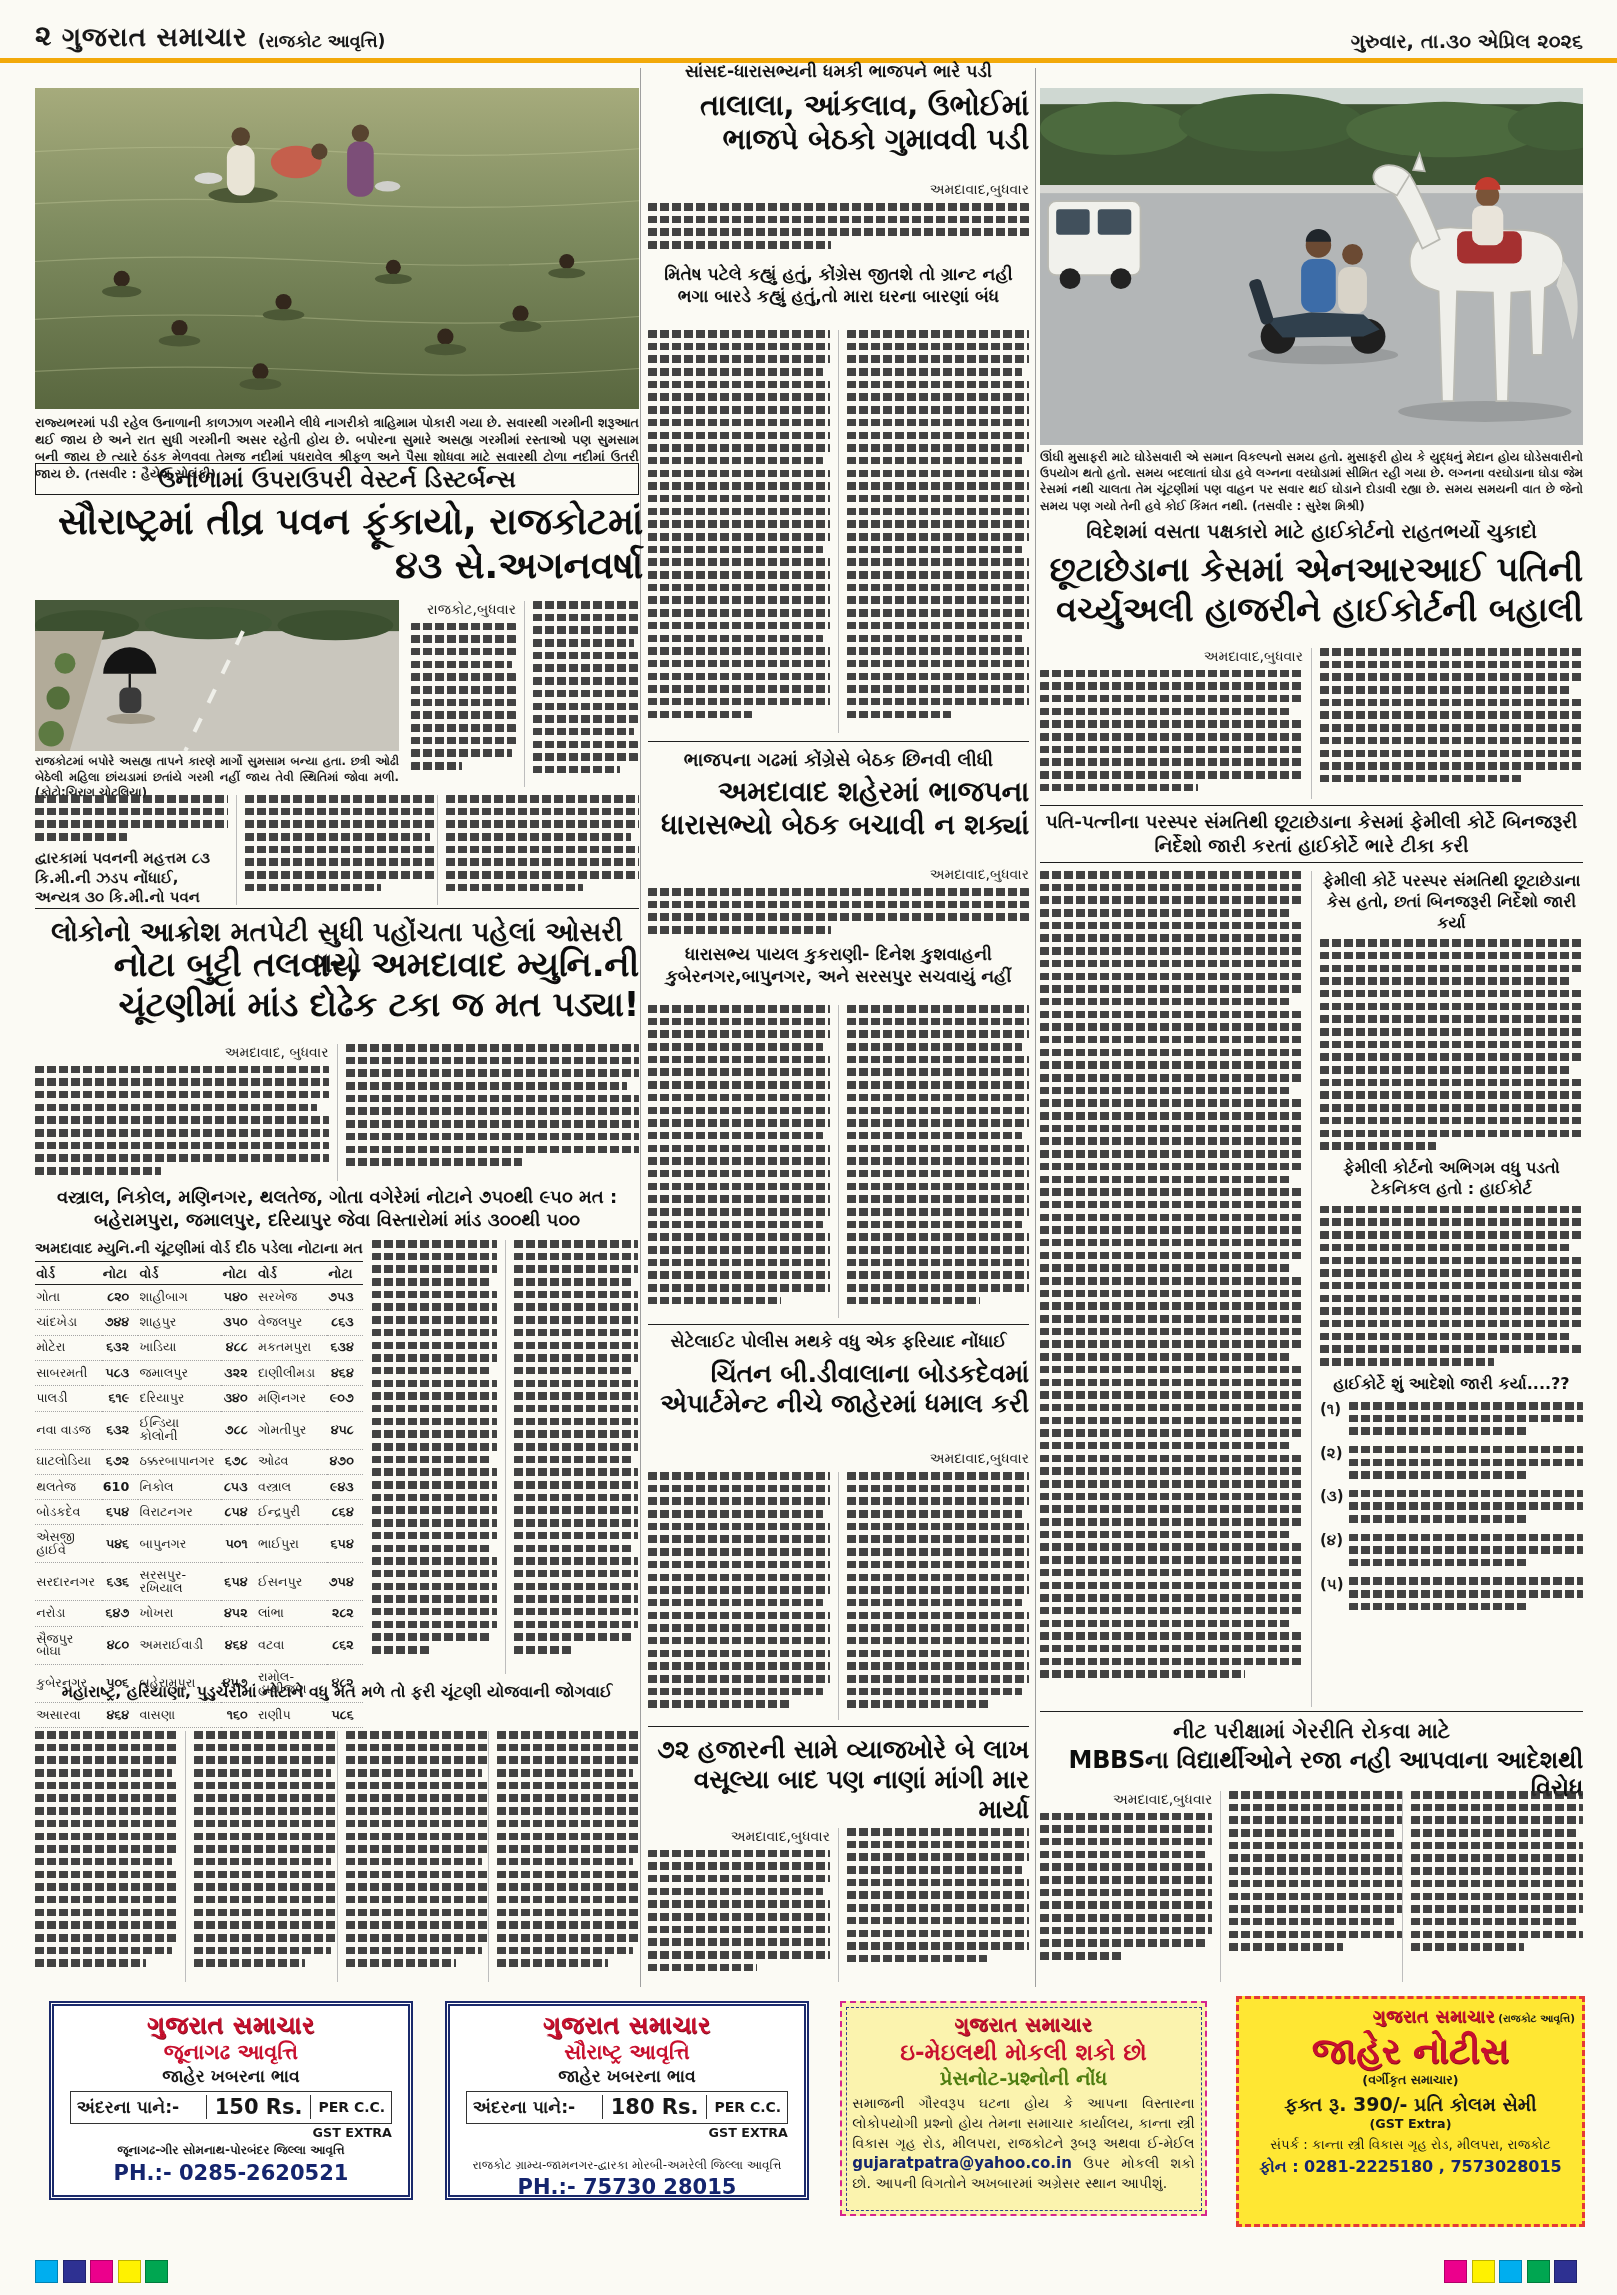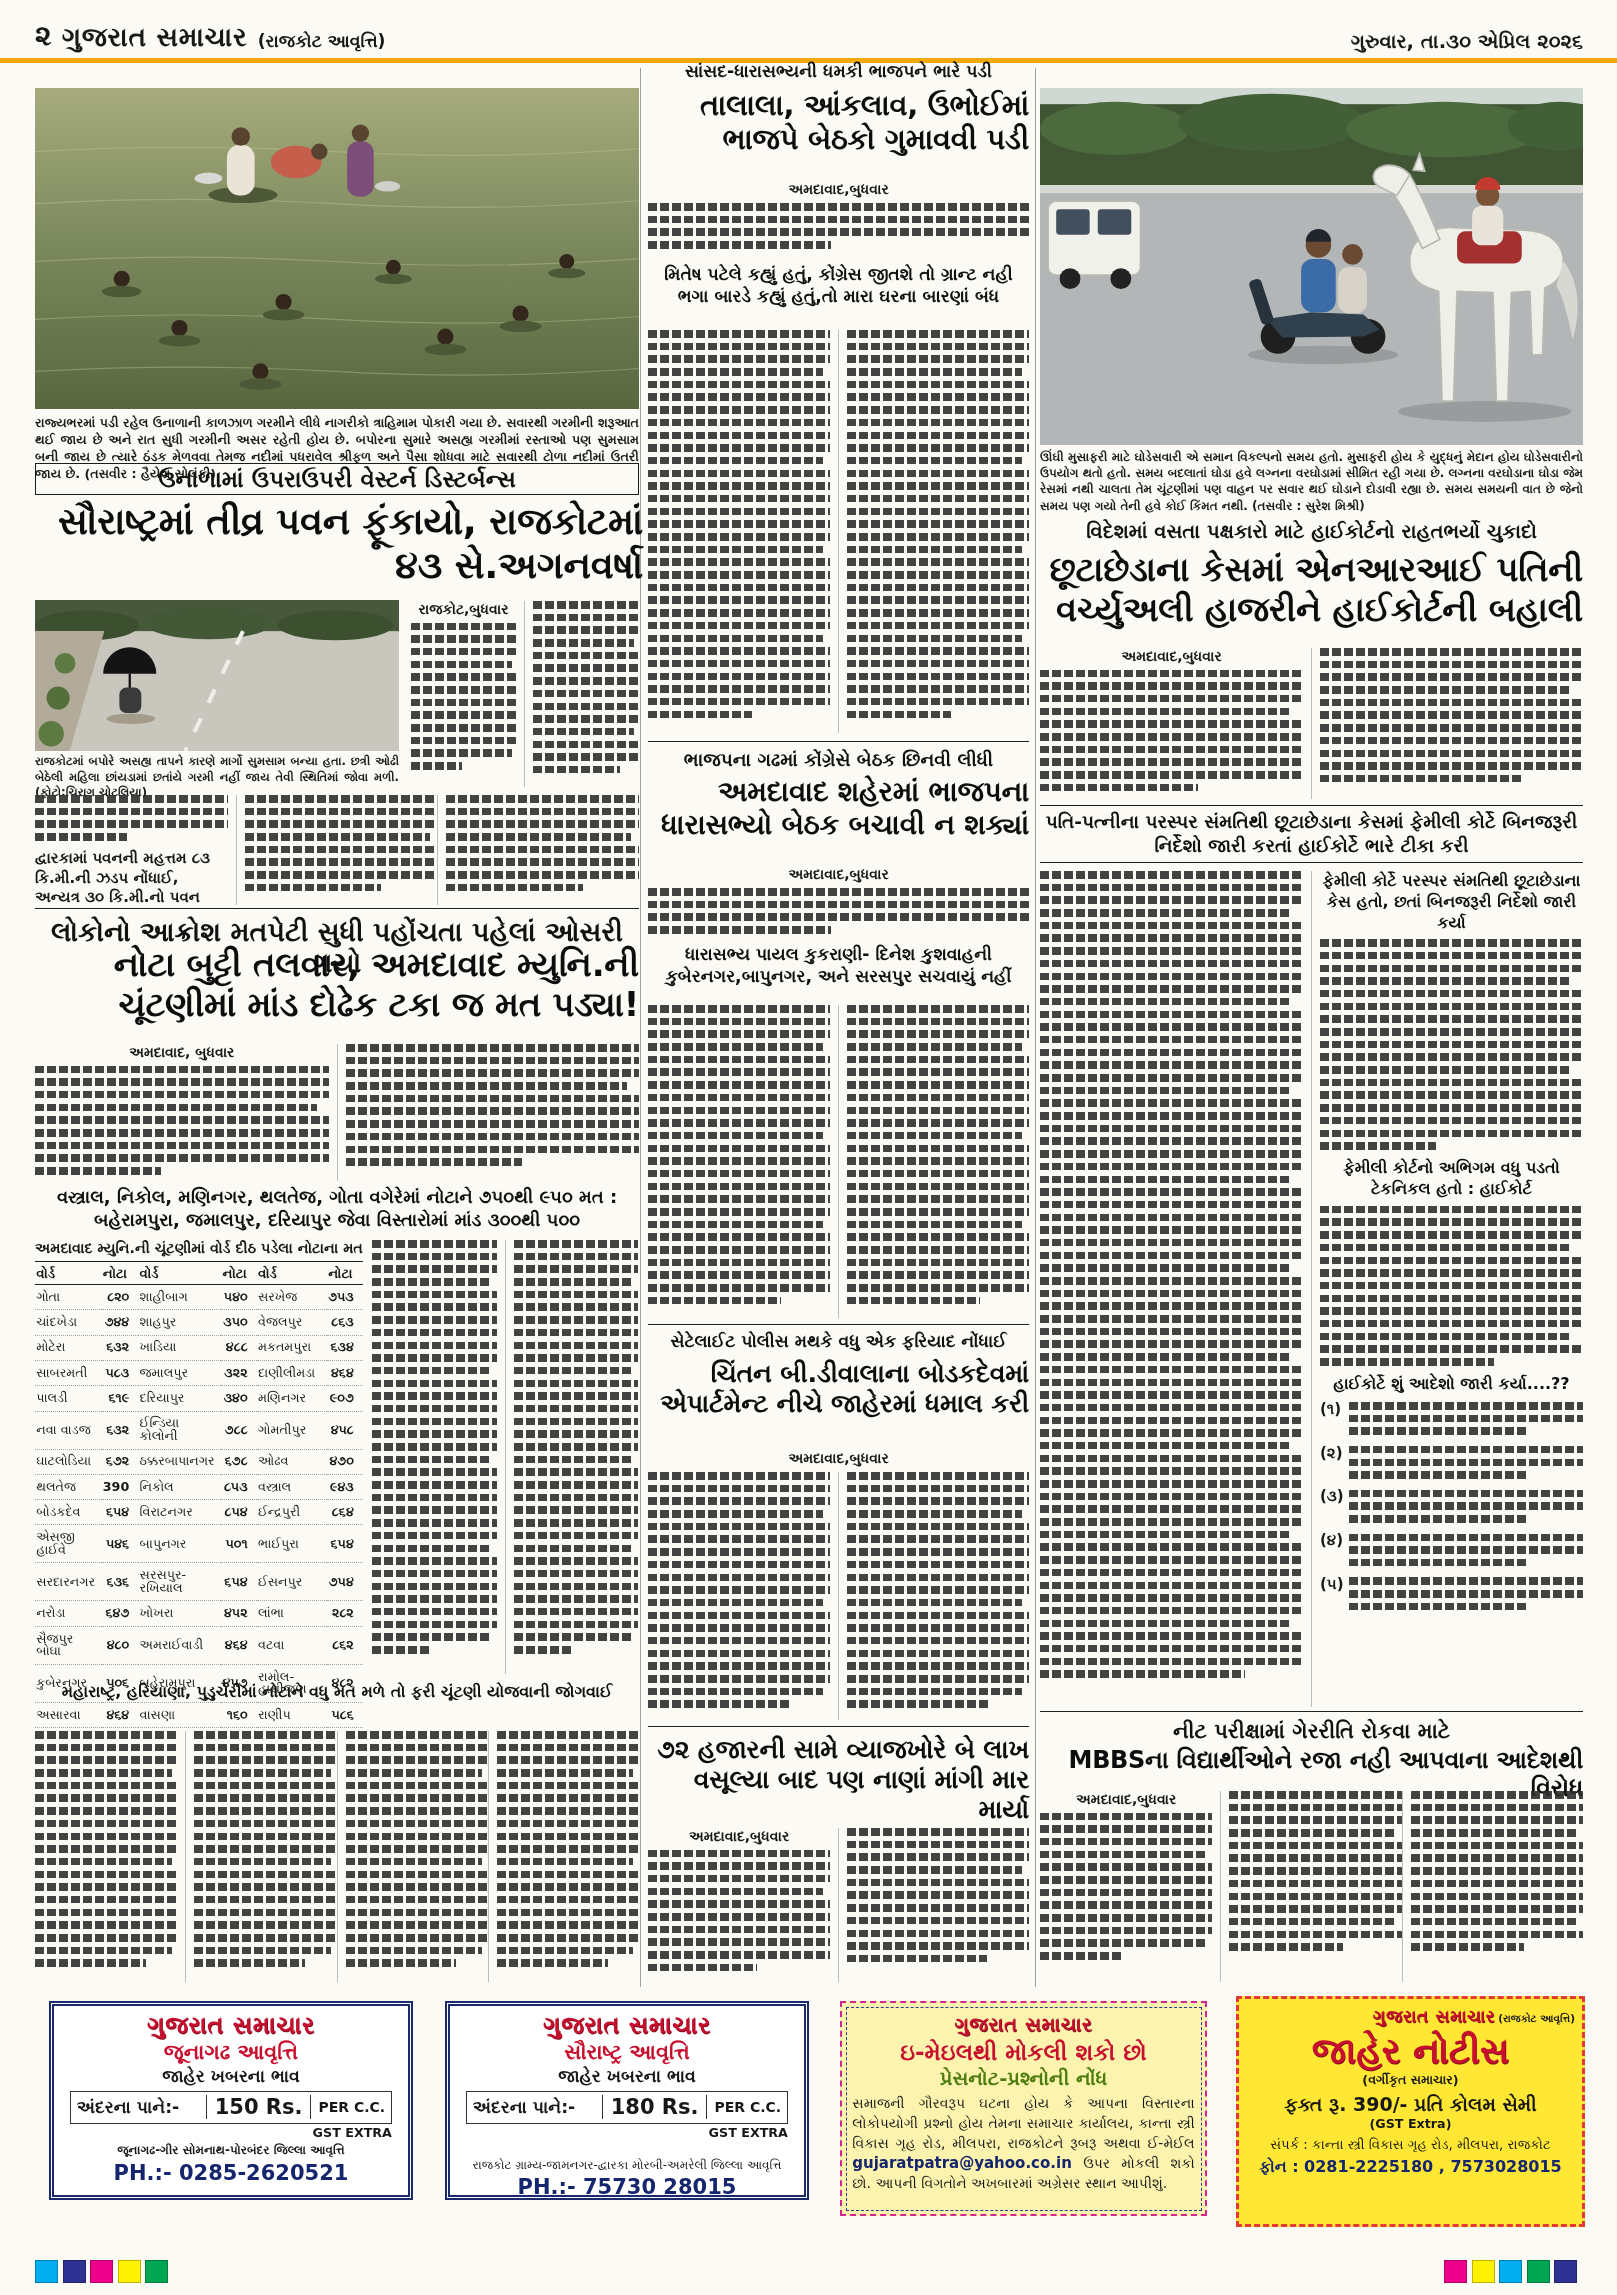--- a/index.html
+++ b/index.html
@@ -4,21 +4,21 @@
 <style>
   *{margin:0;padding:0;box-sizing:border-box}
   html,body{background:#8a8a8a}
   .page{position:relative;width:1617px;height:2295px;background:#fbfaf4;color:#181818;
         font-family:"DejaVu Sans","Liberation Sans",sans-serif;overflow:hidden}
   .abs{position:absolute}
   .vr{position:absolute;width:0.6px;background:#9f9f9f}
   .hr{position:absolute;height:1.2px;background:#202020}
   .kicker{font-weight:bold;text-align:center;color:#111;line-height:1.15}
   .headline{font-weight:bold;text-align:right;line-height:1.18;color:#0d0d0d;letter-spacing:-0.3px}
-  .dateline{font-weight:bold;text-align:center;font-size:14px;margin-bottom:4.6px}
+  .dateline{font-weight:normal;text-align:right;font-size:14px;margin-bottom:4.6px}
   .subhead{font-weight:bold;text-align:center;line-height:1.3;color:#101010}
   .caption{font-size:12.7px;font-weight:bold;line-height:1.35;text-align:justify;color:#1c1c1c}
   .cols{display:flex}
   .cols>div{flex:1;padding-right:8px;overflow:hidden}
   .cols>div+div{border-left:0.6px solid #bdbdbd;padding-left:8px;padding-right:0}
   .greek{overflow:hidden}
   .gl{height:7.5px;margin:0 0 5.2px;border-radius:0.6px;opacity:.9;
       background:repeating-linear-gradient(90deg,#2e2e2e 0 9.2px,rgba(0,0,0,0) 9.2px 12px)}
   .boldnote{font-weight:bold;font-size:15px;line-height:1.3;margin-top:3.5px}
   .photo{position:absolute;overflow:hidden;background:#ccc}
@@ -306,21 +306,21 @@
           <tr>
             <td class="ward">ઘાટલોડિયા</td>
             <td class="num">૬૭૨</td>
             <td class="ward">ઠક્કરબાપાનગર</td>
             <td class="num">૬૭૮</td>
             <td class="ward">ઓઢવ</td>
             <td class="num">૪૭૦</td>
           </tr>
           <tr>
             <td class="ward">થલતેજ</td>
-            <td class="num">390</td>
+            <td class="num">610</td>
             <td class="ward">નિકોલ</td>
             <td class="num">૮૫૩</td>
             <td class="ward">વસ્ત્રાલ</td>
             <td class="num">૯૪૩</td>
           </tr>
           <tr>
             <td class="ward">બોડકદેવ</td>
             <td class="num">૬૫૪</td>
             <td class="ward">વિરાટનગર</td>
             <td class="num">૮૫૪</td>

